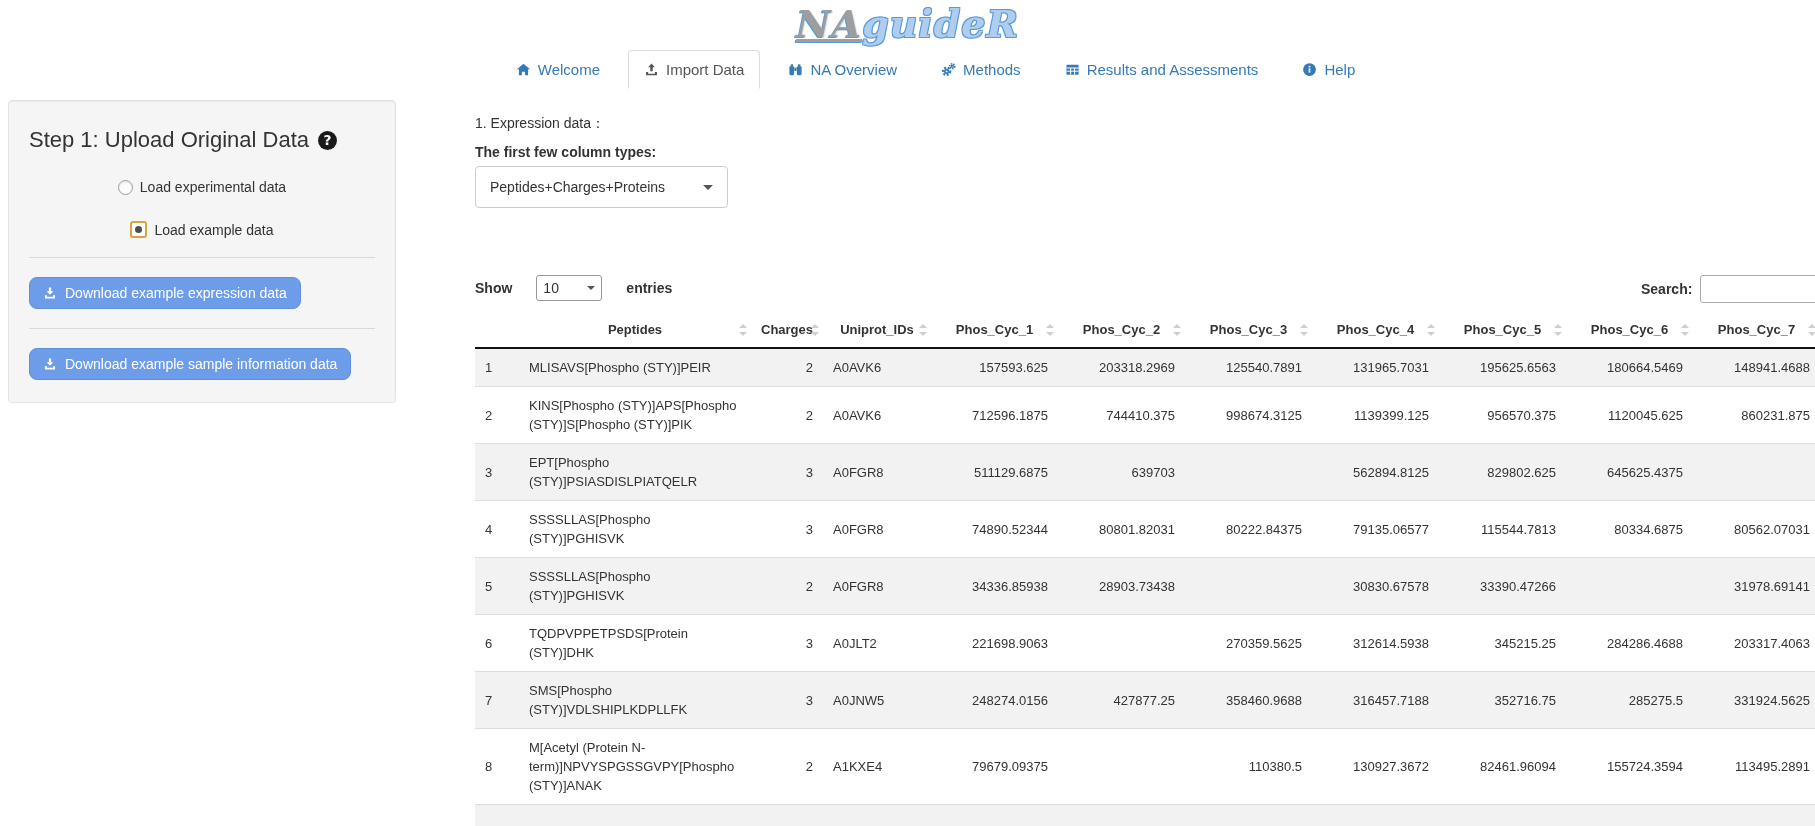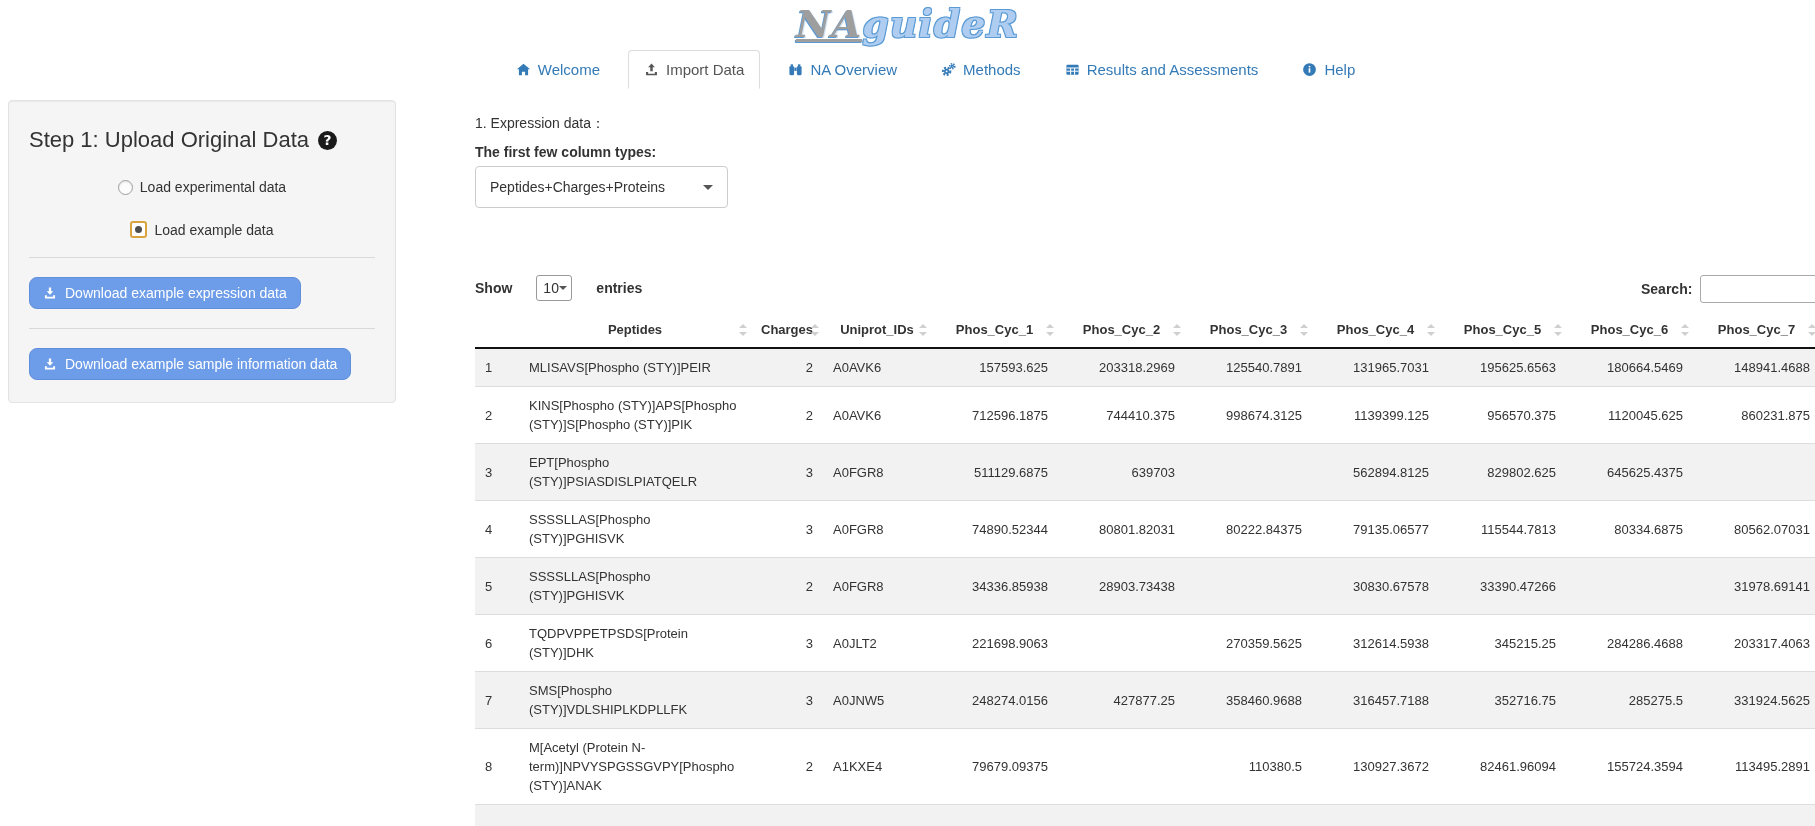--- a/index.html
+++ b/index.html
@@ -35,21 +35,21 @@
   
   .main{position:absolute;left:475px;top:112px;width:1340px;}
   .section-title{font-size:14px;line-height:22px;font-weight:normal;color:#333;margin:0;}
   .col-types-label{font-size:14px;font-weight:bold;margin-top:10px;}
   .selectize{margin-top:6px;width:253px;height:42px;box-sizing:border-box;border:1px solid #ccc;border-radius:4px;
     background:#fff;display:flex;align-items:center;justify-content:space-between;padding:0 14px;font-size:14px;color:#333;cursor:pointer;}
   .caret-down-icon{width:0;height:0;border-left:5px solid transparent;border-right:5px solid transparent;border-top:5px solid #555;}
   .caret-down-icon.small{border-left-width:4px;border-right-width:4px;border-top-width:4px;}
   .dt-controls{position:relative;margin-top:67px;height:28px;font-size:14px;font-weight:bold;color:#333;}
   .dt-length{display:flex;align-items:center;gap:24px;}
-  .length-select{display:inline-flex;align-items:center;justify-content:space-between;width:36px;height:26px;box-sizing:border-box;
+  .length-select{display:inline-flex;align-items:center;justify-content:space-between;width:66px;height:26px;box-sizing:border-box;
     border:1px solid #999;border-radius:3px;background:#fff;padding:8px 6px;font-weight:normal;cursor:pointer;}
   .dt-search{position:absolute;left:1166px;top:0;display:flex;align-items:center;gap:8px;}
   .dt-search input{width:220px;height:28px;box-sizing:border-box;border:1px solid #aaa;border-radius:3px;padding:2px 6px;
     font-family:inherit;font-size:13px;}
   
   table.dt{margin-top:9px;border-collapse:collapse;table-layout:fixed;width:1345px;font-size:13px;color:#333;}
   table.dt th{font-weight:bold;padding:8px 10px;position:relative;text-align:center;
     border-bottom:2px solid var(--header_border,#111);line-height:19px;}
   table.dt td{padding:9px 10px;line-height:19px;vertical-align:middle;word-wrap:break-word;}
   table.dt tbody tr{border-top:1px solid #ddd;}

